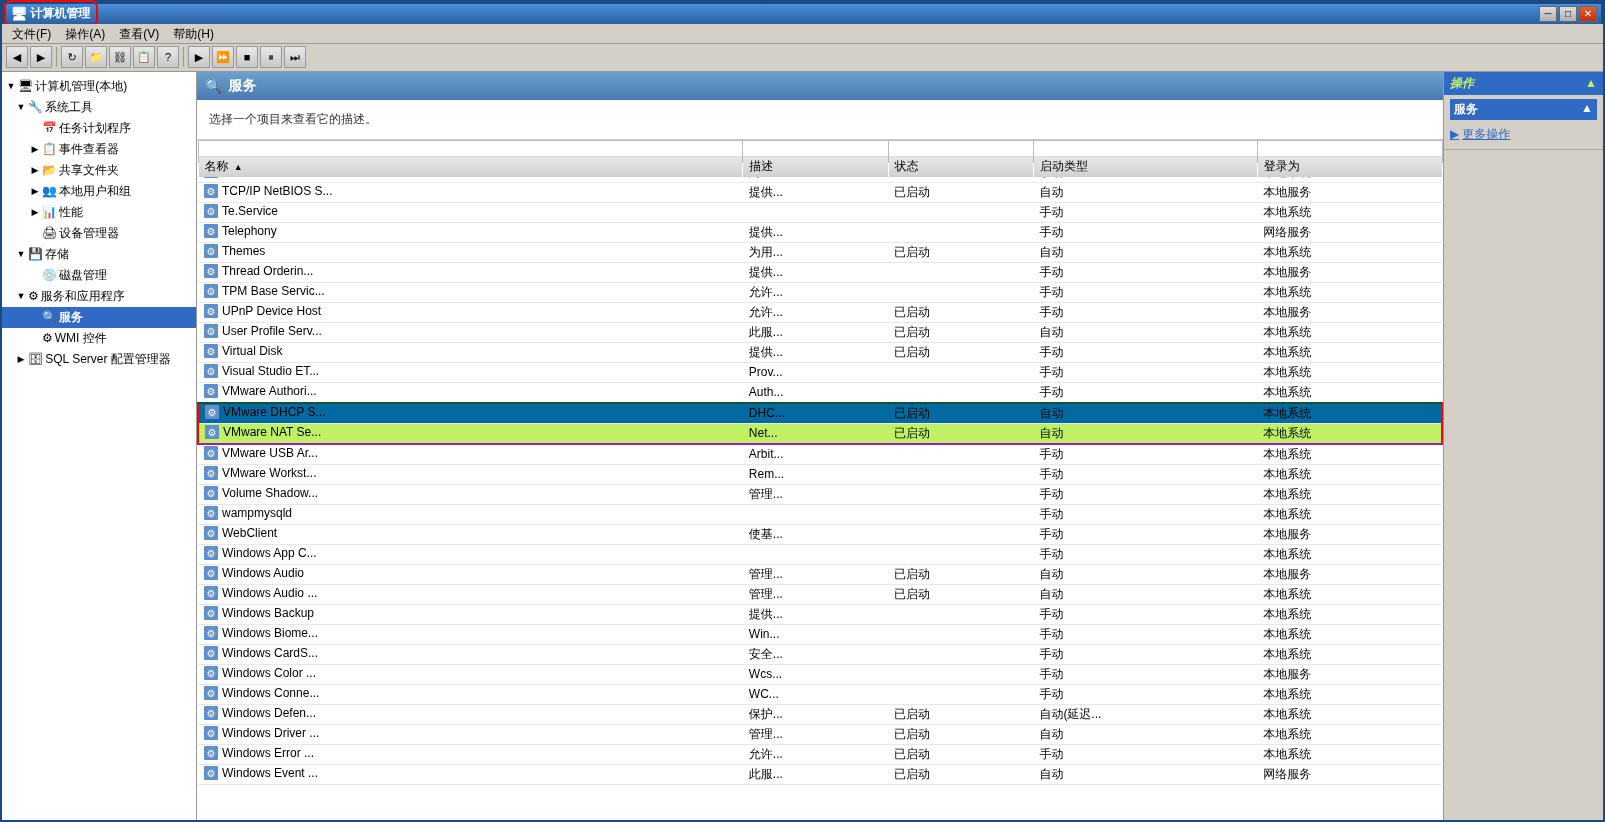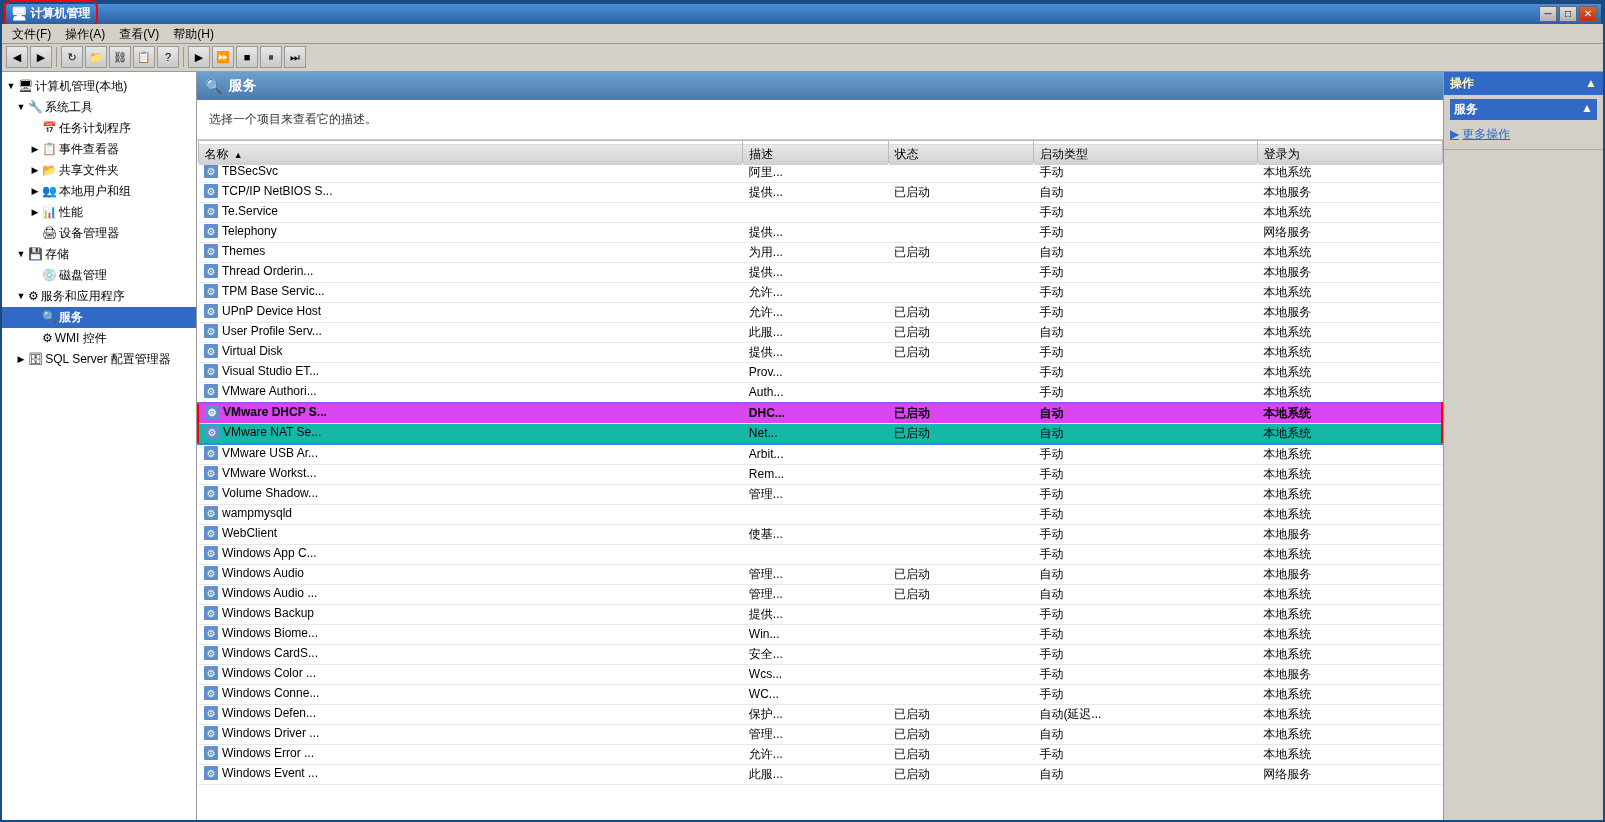--- a/index.html
+++ b/index.html
@@ -176,21 +176,21 @@
     }
     thead th {
       background: linear-gradient(to bottom, #e8e8e8, #d0d0d0);
       border: 1px solid #bbb;
       padding: 2px 6px;
       text-align: left;
       font-weight: normal;
       cursor: pointer;
       white-space: nowrap;
       position: sticky;
-      top: 4px;
+      top: 16px;
       z-index: 1;
     }
     thead th:first-child { min-width: 180px; }
     tbody td {
       border-bottom: 1px solid #e8e8e8;
       padding: 1px 6px;
       white-space: nowrap;
     }
     .row-icon {
       display: inline-flex;
@@ -218,27 +218,28 @@
     
     .right-panel {
       width: 160px;
       background: #d4d0c8;
       border-left: 1px solid #999;
       display: flex;
       flex-direction: column;
     }
     .right-panel-header {
       background: #316ac5;
-      color: #fef9c3;
+      color: #bef264;
       padding: 3px 6px;
       font-size: 12px;
       font-weight: bold;
       display: flex;
       justify-content: space-between;
       align-items: center;
+      font-style: italic;
     }
     .right-panel-section {
       padding: 4px 6px;
       border-bottom: 1px solid #aaa;
     }
     .right-panel-section-header {
       background: #316ac5;
       color: white;
       padding: 2px 4px;
       font-size: 12px;
@@ -500,28 +501,28 @@
                 <td>手动</td>
                 <td>本地系统</td>
               </tr>
               <tr>
                 <td><span class="row-icon"><span class="svc-icon"></span>VMware Authori...</span></td>
                 <td>Auth...</td>
                 <td></td>
                 <td>手动</td>
                 <td>本地系统</td>
               </tr>
-              <tr style="background: #d946ef; border-top: 2px solid #8b5cf6; border-left: 2px solid red; border-right: 2px solid red; font-weight: bold;">
+              <tr style="background: #0369a1; border-top: 2px solid #14532d; border-left: 2px solid red; border-right: 2px solid red;">
                 <td><span class="row-icon"><span class="svc-icon"></span>VMware DHCP S...</span></td>
                 <td>DHC...</td>
                 <td>已启动</td>
                 <td>自动</td>
                 <td>本地系统</td>
               </tr>
-              <tr style="background: #14b8a6; border-bottom: 2px solid #3b82f6; border-left: 2px solid red; border-right: 2px solid red; margin-left: 40px;">
+              <tr style="background: #bef264; border-bottom: 2px solid #a21caf; border-left: 2px solid red; border-right: 2px solid red; margin-left: 40px;">
                 <td><span class="row-icon"><span class="svc-icon"></span>VMware NAT Se...</span></td>
                 <td>Net...</td>
                 <td>已启动</td>
                 <td>自动</td>
                 <td>本地系统</td>
               </tr>
               <tr>
                 <td><span class="row-icon"><span class="svc-icon"></span>VMware USB Ar...</span></td>
                 <td>Arbit...</td>
                 <td></td>

